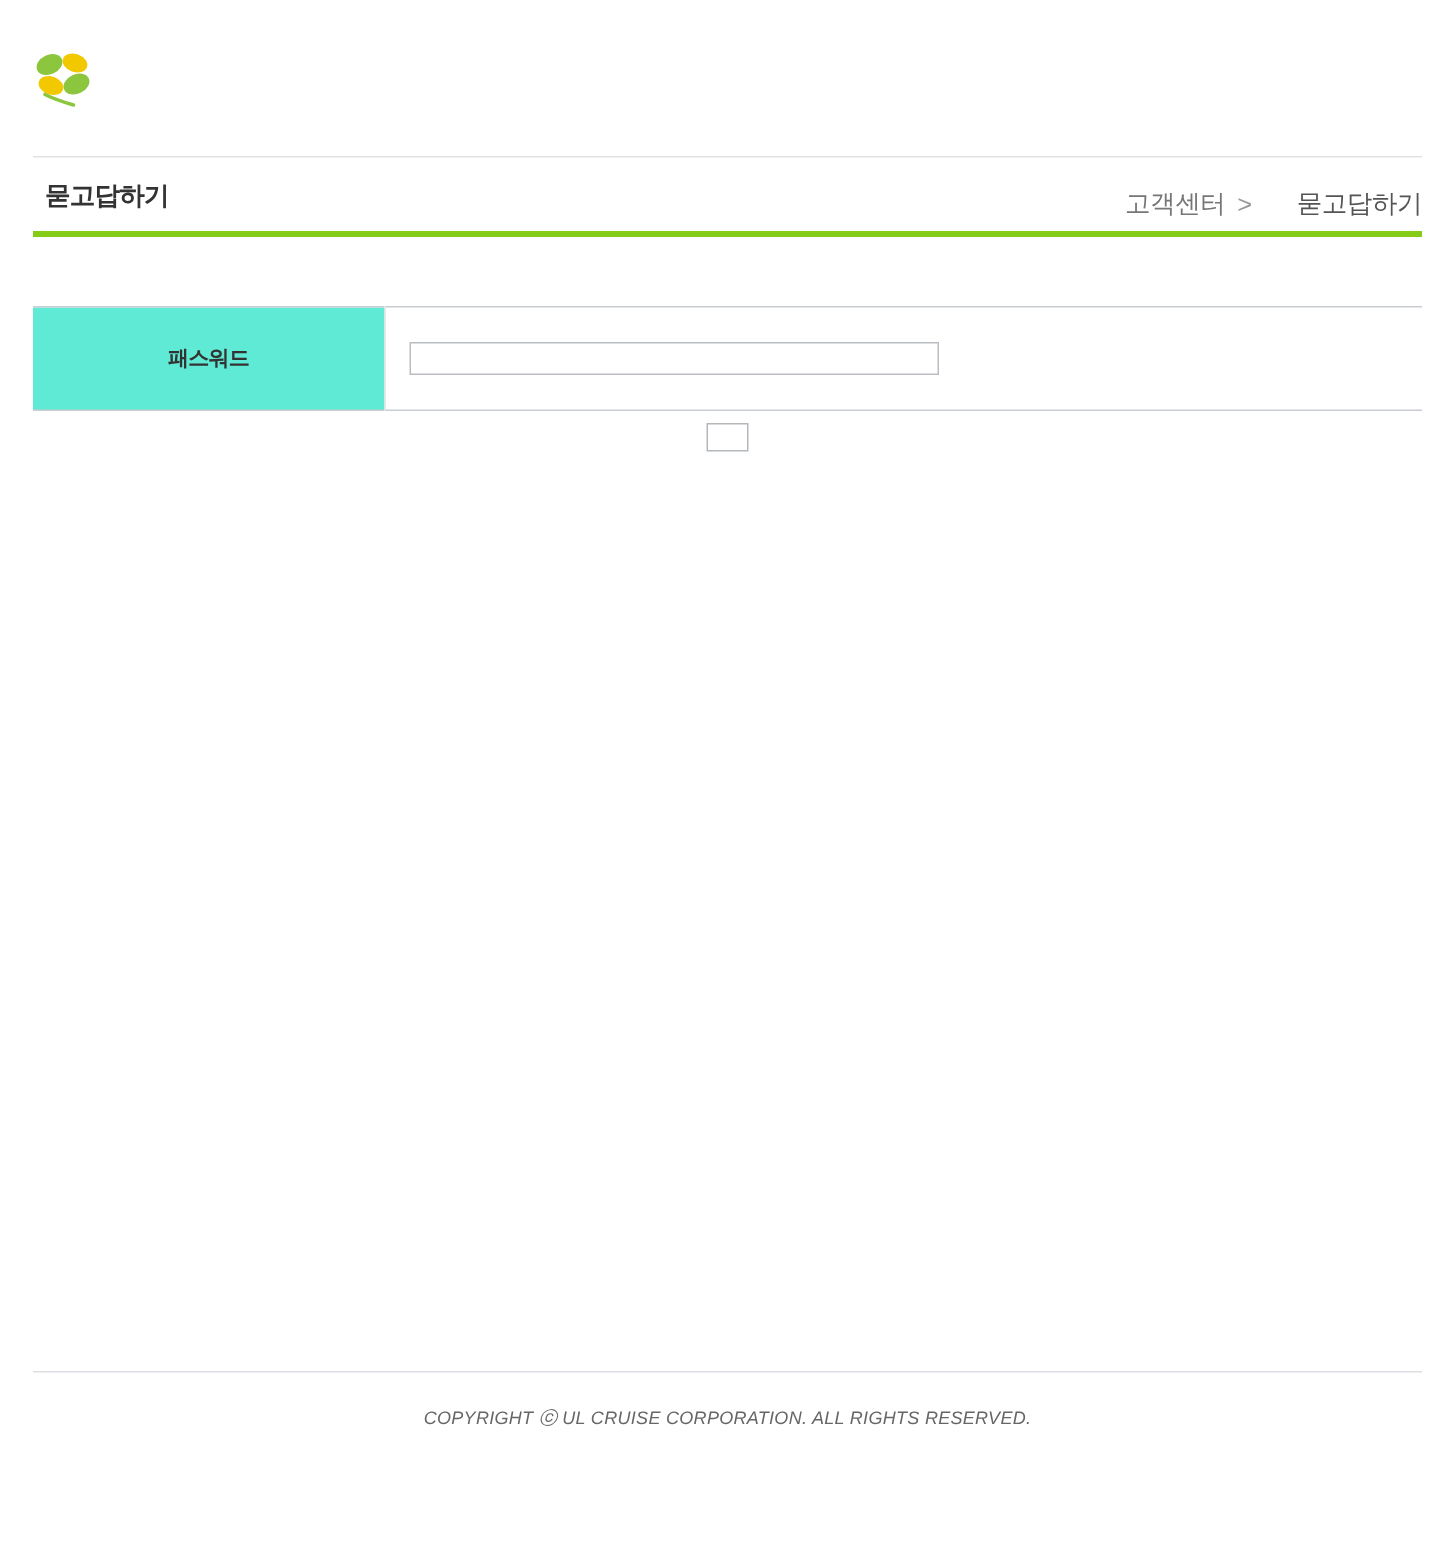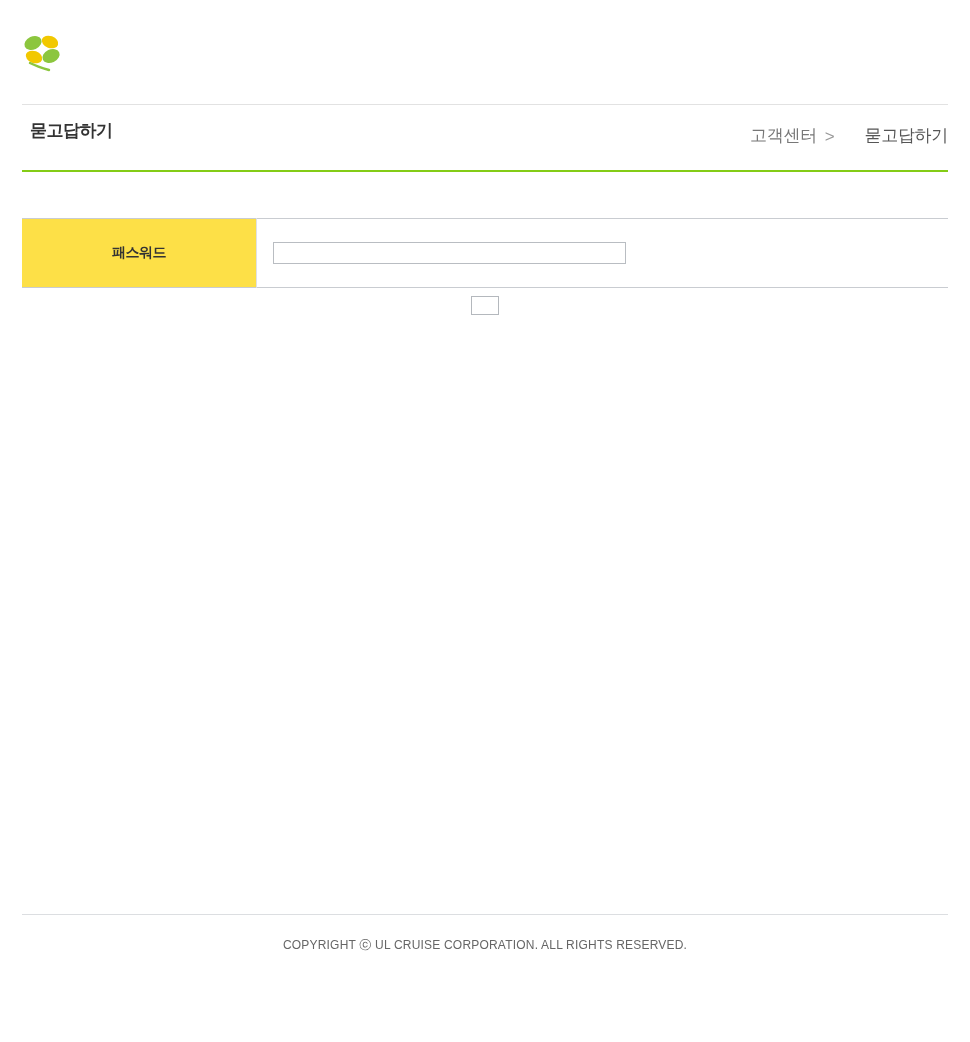--- a/index.html
+++ b/index.html
@@ -42,23 +42,23 @@
     color: #1f5fae;
     letter-spacing: -0.5px;
     white-space: nowrap;
     line-height: 1;
   }
 
   
   .titlebar {
     position: relative;
     margin: 0 22px;
-    height: 68px;
+    height: 54px;
     border-top: 1px solid #e2e2e2;
-    border-bottom: 2px solid #84cc16;
+    border-bottom: 4px solid #84cc16;
     box-sizing: border-box;
   }
   .titlebar .page-title {
     position: absolute;
     left: 8px;
     top: 14px;
     font-size: 17px;
     font-weight: bold;
     color: #333333;
     letter-spacing: -0.5px;
@@ -90,21 +90,21 @@
   }
   .pw-table {
     width: 100%;
     border-collapse: collapse;
     border-top: 1px solid #c9ccd1;
     border-bottom: 1px solid #c9ccd1;
     table-layout: fixed;
   }
   .pw-table th {
     width: 232px;
-    background: #fde047;
+    background: #5eead4;
     border-right: 1px solid #dfe1e4;
     height: 66px;
     font-size: 14px;
     font-weight: bold;
     color: #333333;
     text-align: center;
     letter-spacing: -0.5px;
   }
   .pw-table td {
     padding-left: 16px;
@@ -141,20 +141,21 @@
   }
 
   
   .footer {
     position: absolute;
     left: 22px;
     right: 22px;
     top: 914px;
     border-top: 1px solid #dcdee1;
     text-align: center;
+    font-style: italic;
   }
   .copyright {
     font-size: 12px;
     color: #666666;
     letter-spacing: 0.2px;
     padding-top: 22px;
   }
 </style>
 </head>
 <body>

